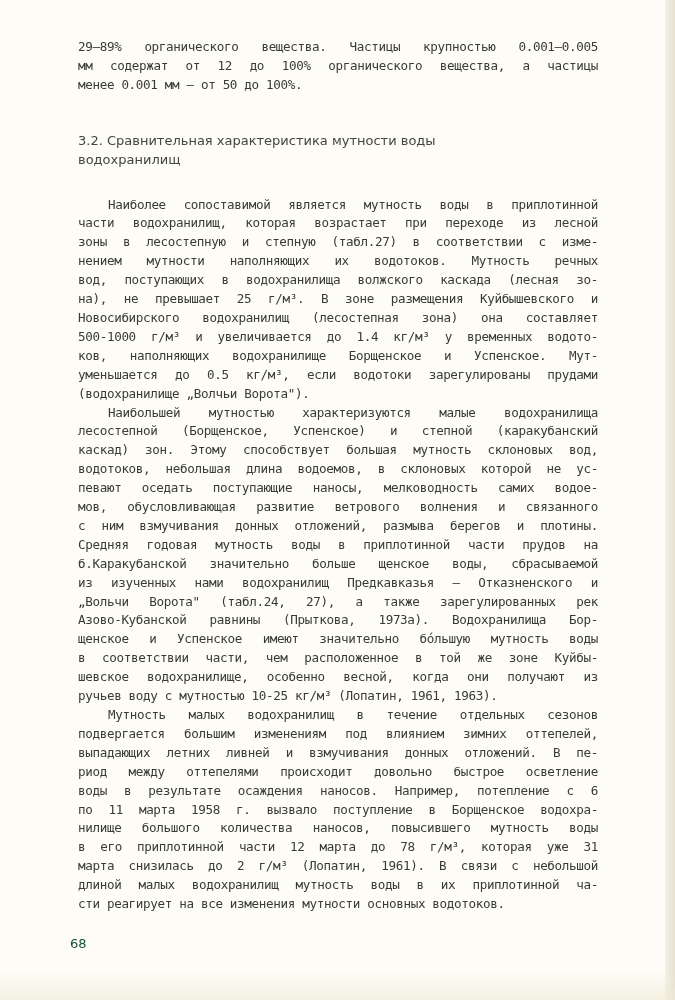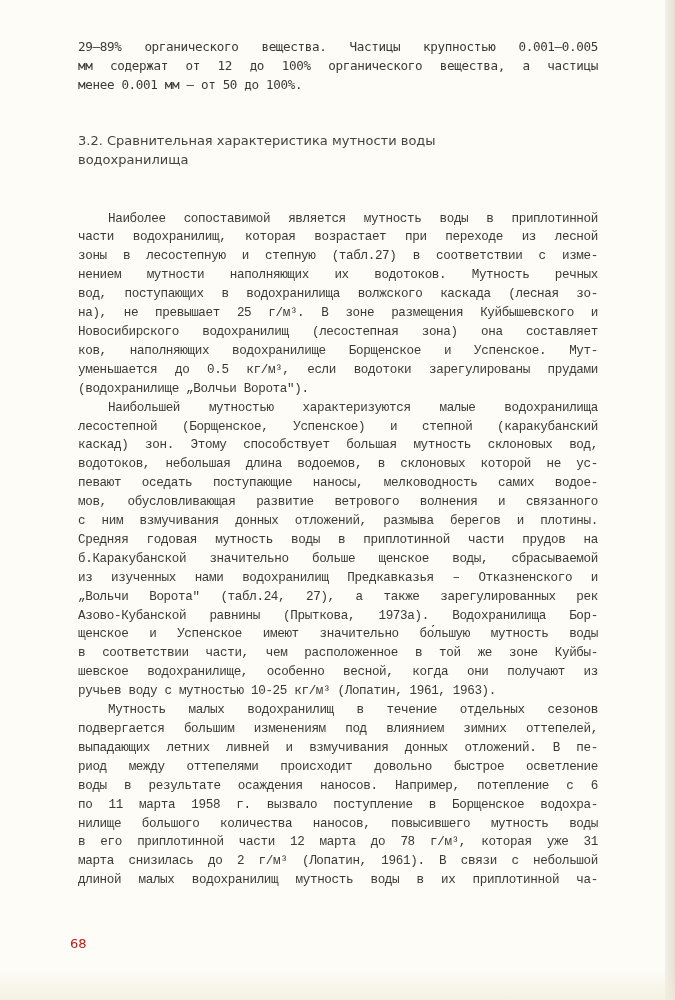--- a/index.html
+++ b/index.html
@@ -34,54 +34,55 @@
     .line.indent { padding-left: 30px; }
     .heading {
       margin-top: 37px;
       font-family: "DejaVu Sans", "Liberation Sans", sans-serif;
       font-size: 13px;
       line-height: 20px;
       letter-spacing: 0.1px;
       color: #45453f;
     }
     .heading .line { text-align: left; text-align-last: left; font-size: 13px; letter-spacing: 0; }
-    .section-body { margin-top: 40px; font-family: Liberation Mono, monospace; }
+    .section-body { margin-top: 26px; }
     .page-number {
       position: absolute; left: 70px; top: 936px;
       font-family: "DejaVu Sans", "Liberation Sans", sans-serif;
-      font-size: 13px; color: #b91c1c;
+      font-size: 13px; color: #14532d;
     }
   </style>
 </head>
 <body>
 
 <div class="page-edge"></div>
 <div class="page-shadow-bottom"></div>
 
 <div class="content">
   <div>
     <span class="line">29–89% органического вещества. Частицы крупностью 0.001–0.005</span>
     <span class="line">мм содержат от 12 до 100% органического вещества, а частицы</span>
     <span class="line last">менее 0.001 мм – от 50 до 100%.</span>
   </div>
 
   <div class="heading">
     <span class="line">3.2. Сравнительная характеристика мутности воды</span>
-    <span class="line">водохранилища</span>
+    <span class="line">водохранилищ</span>
   </div>
 
   <div class="section-body">
     <div>
       <span class="line indent">Наиболее сопоставимой является мутность воды в приплотинной</span>
       <span class="line">части водохранилищ, которая возрастает при переходе из лесной</span>
       <span class="line">зоны в лесостепную и степную (табл.27) в соответствии с изме-</span>
       <span class="line">нением мутности наполняющих их водотоков. Мутность речных</span>
       <span class="line">вод, поступающих в водохранилища волжского каскада (лесная зо-</span>
       <span class="line">на), не превышает 25 г/м³. В зоне размещения Куйбышевского и</span>
       <span class="line">Новосибирского водохранилищ (лесостепная зона) она составляет</span>
+      <span class="line">500-1000 г/м³ и увеличивается до 1.4 кг/м³ у временных водото-</span>
       <span class="line">ков, наполняющих водохранилище Борщенское и Успенское. Мут-</span>
       <span class="line">уменьшается до 0.5 кг/м³, если водотоки зарегулированы прудами</span>
       <span class="line last">(водохранилище „Волчьи Ворота").</span>
     </div>
 
     <div>
       <span class="line indent">Наибольшей мутностью характеризуются малые водохранилища</span>
       <span class="line">лесостепной (Борщенское, Успенское) и степной (каракубанский</span>
       <span class="line">каскад) зон. Этому способствует большая мутность склоновых вод,</span>
       <span class="line">водотоков, небольшая длина водоемов, в склоновых которой не ус-</span>
@@ -103,17 +104,18 @@
       <span class="line indent">Мутность малых водохранилищ в течение отдельных сезонов</span>
       <span class="line">подвергается большим изменениям под влиянием зимних оттепелей,</span>
       <span class="line">выпадающих летних ливней и взмучивания донных отложений. В пе-</span>
       <span class="line">риод между оттепелями происходит довольно быстрое осветление</span>
       <span class="line">воды в результате осаждения наносов. Например, потепление с 6</span>
       <span class="line">по 11 марта 1958 г. вызвало поступление в Борщенское водохра-</span>
       <span class="line">нилище большого количества наносов, повысившего мутность воды</span>
       <span class="line">в его приплотинной части 12 марта до 78 г/м³, которая уже 31</span>
       <span class="line">марта снизилась до 2 г/м³ (Лопатин, 1961). В связи с небольшой</span>
       <span class="line">длиной малых водохранилищ мутность воды в их приплотинной ча-</span>
+      <span class="line last">сти реагирует на все изменения мутности основных водотоков.</span>
     </div>
   </div>
 </div>
 
 <div class="page-number">68</div>
 
 </body></html>

